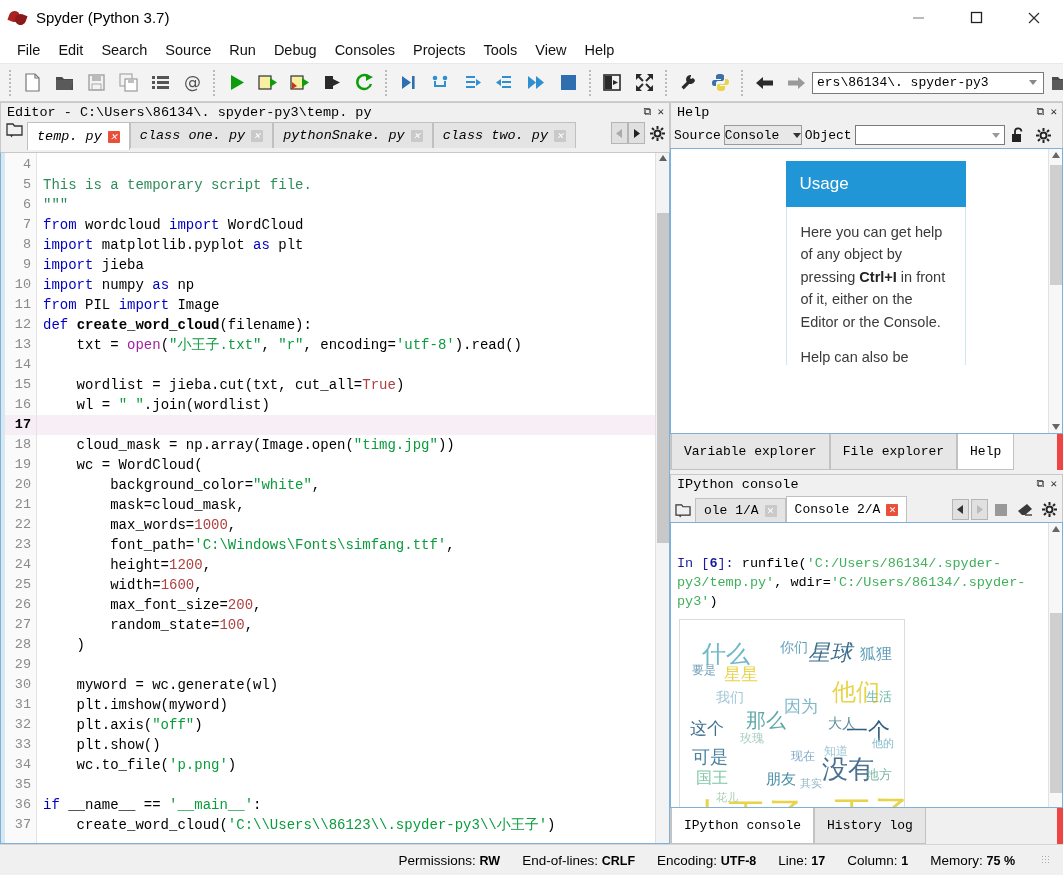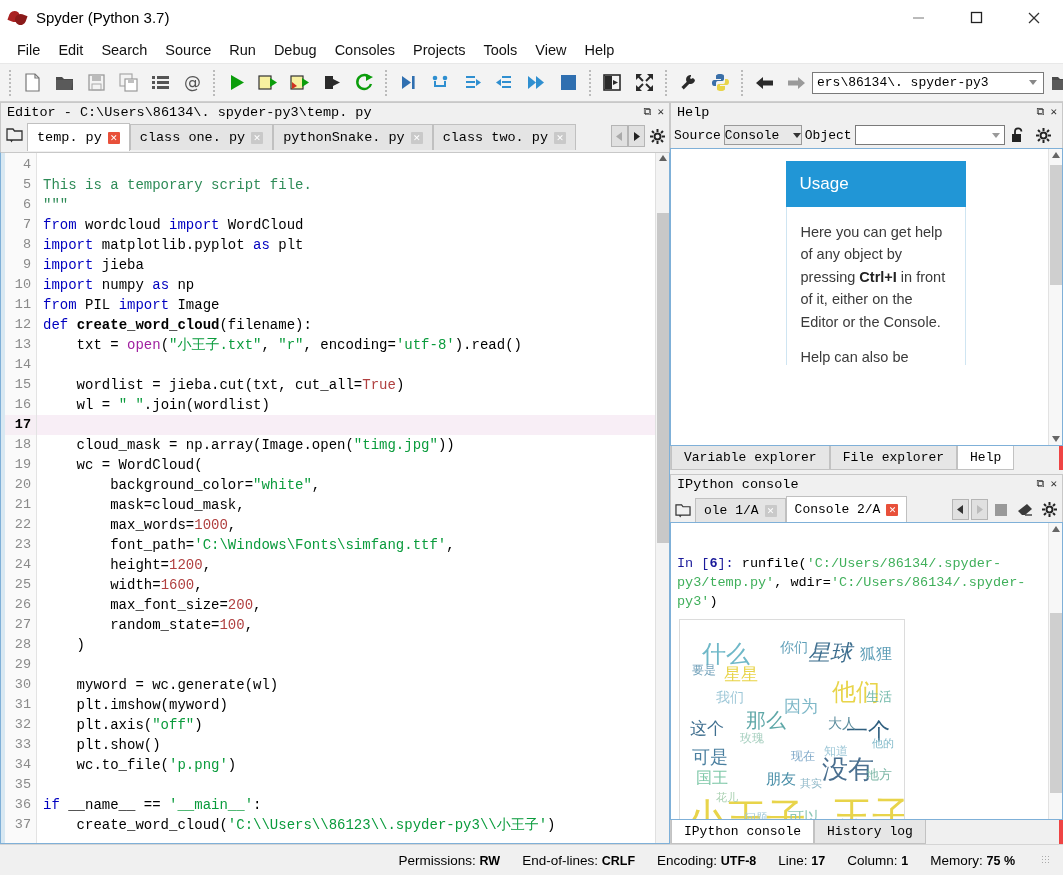--- a/index.html
+++ b/index.html
@@ -86,22 +86,22 @@
     height: 20px; background: #f0f0f0; display: flex; align-items: center;
     font-family: "Liberation Mono", monospace; font-size: 13.5px; color: #000;
     padding-left: 6px; border: 1px solid #c8c8c8; border-bottom: none;
   }
   .pane-title .ttl { white-space: nowrap; overflow: hidden; }
   .pane-title .acts { margin-left: auto; display: flex; gap: 6px; padding-right: 5px; }
   .pane-title .acts span { font-size: 11px; color: #333; line-height: 1; }
 
   
   .tabbar {
-    height: 30px; background: #f0f0f0; display: flex; align-items: center;
-    border-left: 1px solid #c8c8c8; border-right: 1px solid #c8c8c8;
+    height: 30px; background: #f0f0f0; display: flex; align-items: flex-start;
+    border-left: 1px solid #c8c8c8; border-right: 1px solid #c8c8c8; font-style: italic;
   }
   .tabbar .browse-icon { width: 26px; display:flex; align-items:center; justify-content:center; padding-bottom:4px; }
   .etab {
     height: 26px; display: flex; align-items: center; gap: 6px;
     padding: 0 9px; font-family: "Liberation Mono", monospace; font-size: 13.5px;
     color: #000; background: #e4e4e4; border: 1px solid #c0c0c0; border-bottom: none;
     white-space: nowrap;
   }
   .etab.active { background: #ffffff; height: 28px; }
   .tab-x {
@@ -200,22 +200,22 @@
     font-family: "Liberation Sans", sans-serif;
   }
   #usage-text b { color: #222; }
   #usage-more { padding: 0 14px; font-size: 14.5px; color: #3a3a3a; border-left:1px solid #cfe5f2; border-right:1px solid #cfe5f2;}
   #help-scroll { width: 14px; background: #f7f7f7; border-left: 1px solid #e2e2e2; position: relative; flex: none;}
   #help-scroll .thumb { position: absolute; left: 1px; top: 16px; width: 12px; height: 120px; background: #cfcfcf; }
   #help-scroll .up { position:absolute; top:3px; left:3px; width:0;height:0;border-left:4px solid transparent;border-right:4px solid transparent;border-bottom:6px solid #666;}
   #help-scroll .dn { position:absolute; bottom:3px; left:3px; width:0;height:0;border-left:4px solid transparent;border-right:4px solid transparent;border-top:6px solid #666;}
 
   .bottom-tabs {
-    height: 24px; display: flex; align-items: stretch; background: #f0f0f0;
-    border-left: 1px solid #c8c8c8; border-right: 4px solid #ef4444;
+    height: 36px; display: flex; align-items: stretch; background: #f0f0f0;
+    border-left: 1px solid #c8c8c8; border-right: 6px solid #ef4444;
   }
   .btab {
     display: flex; align-items: center; padding: 0 12px;
     font-family: "Liberation Mono", monospace; font-size: 13px; color: #000;
     background: #e6e6e6; border: 1px solid #c2c2c2; border-top: none;
   }
   .btab.active { background: #ffffff; }
 
   
   #console-tabbar {

